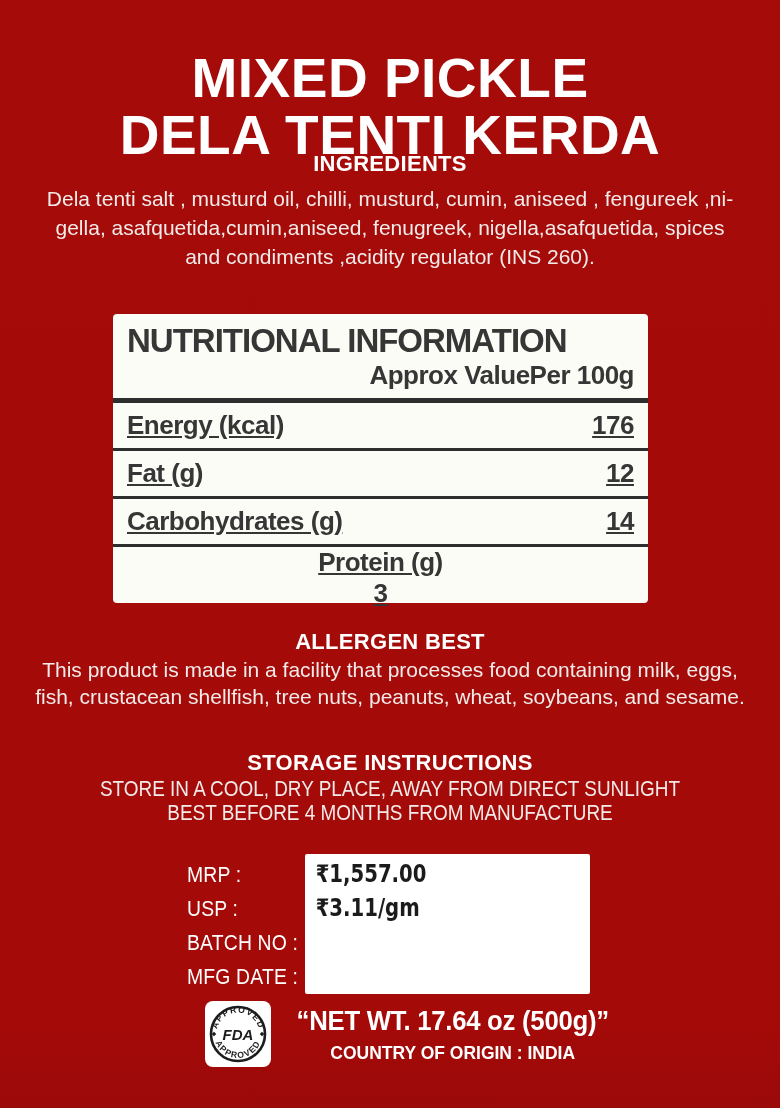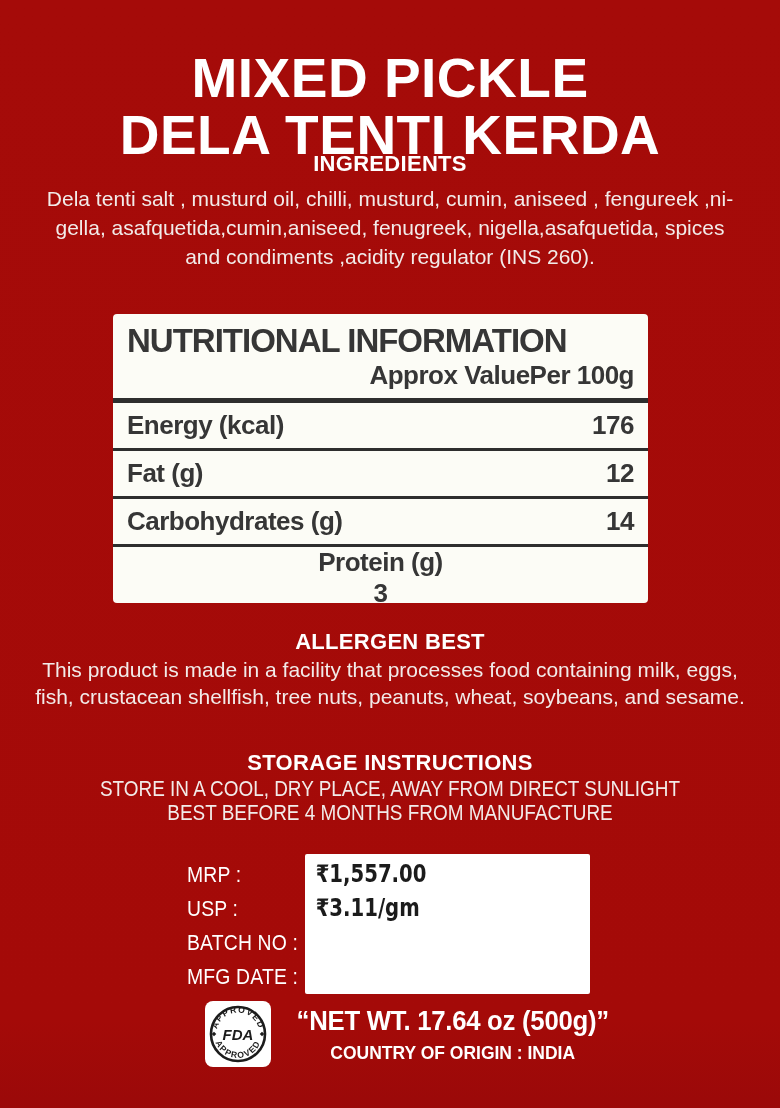--- a/index.html
+++ b/index.html
@@ -35,21 +35,21 @@
   .nutrition-box{
     position:absolute;left:113px;top:314px;width:535px;height:289px;
     background:#fcfcf6;border-radius:4px;color:#363636;box-sizing:border-box;
   }
   .nutri-title{font-size:33px;font-weight:bold;letter-spacing:-1px;line-height:40px;margin:7px 14px 0;white-space:nowrap;}
   .nutri-sub{display:flex;justify-content:flex-end;align-items:flex-end;
     font-size:26px;font-weight:bold;letter-spacing:-.5px;line-height:27px;
     padding:1px 14px 9px;border-bottom:5px solid #2e2e2e;}
   .nutri-row{display:flex;justify-content:space-between;align-items:center;
     height:45px;padding:0 14px;border-bottom:3px solid #2e2e2e;
-    font-size:26px;font-weight:bold;letter-spacing:-.5px;}
+    font-size:26px;font-weight:bold;letter-spacing:-.5px;text-decoration:underline;}
   .nutri-row:last-child{border-bottom:none;flex-direction:column;}
 
   
   .pricing{position:absolute;left:187px;top:854px;width:403px;height:140px;}
   .price-box{position:absolute;left:118px;top:0;width:285px;height:140px;background:#ffffff;border-radius:2px;}
   .price-row{position:relative;display:flex;align-items:flex-end;height:34px;}
   .price-label{flex:0 0 118px;color:#ffffff;font-size:22px;letter-spacing:.2px;
     transform:scaleX(.88);transform-origin:0 50%;white-space:nowrap;}
   .price-value{position:relative;z-index:1;padding-left:13px;color:#1b1b1b;
     font-family:"DejaVu Sans",sans-serif;font-weight:bold;font-size:24px;

